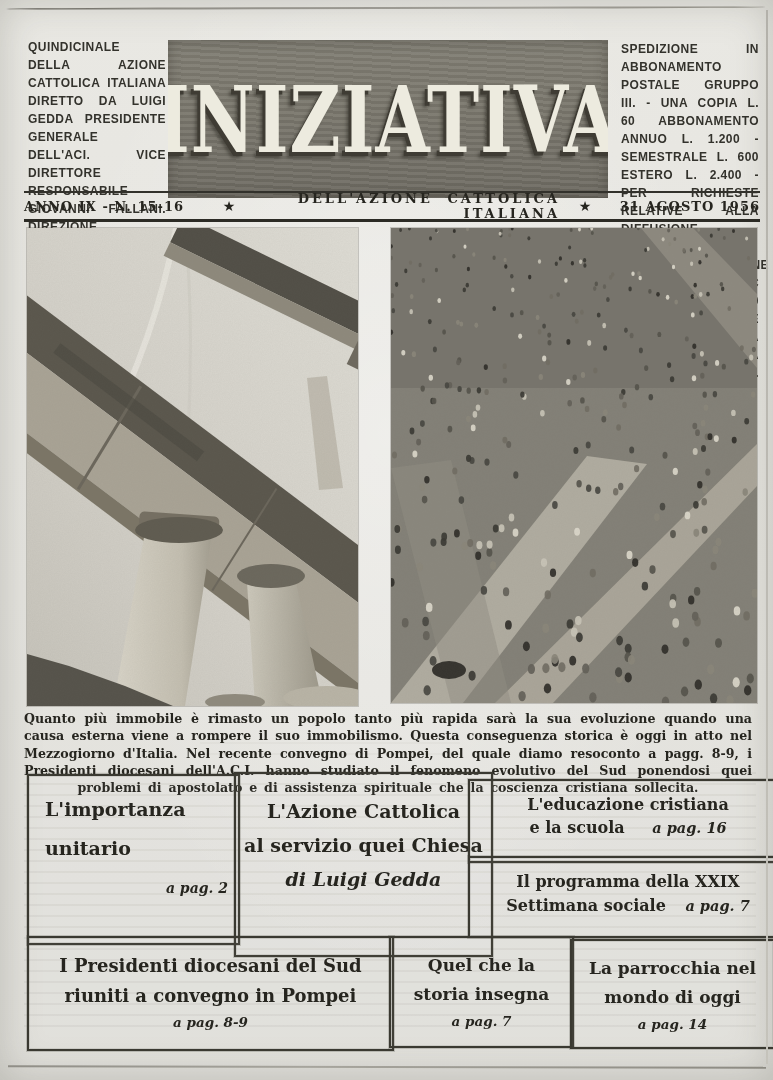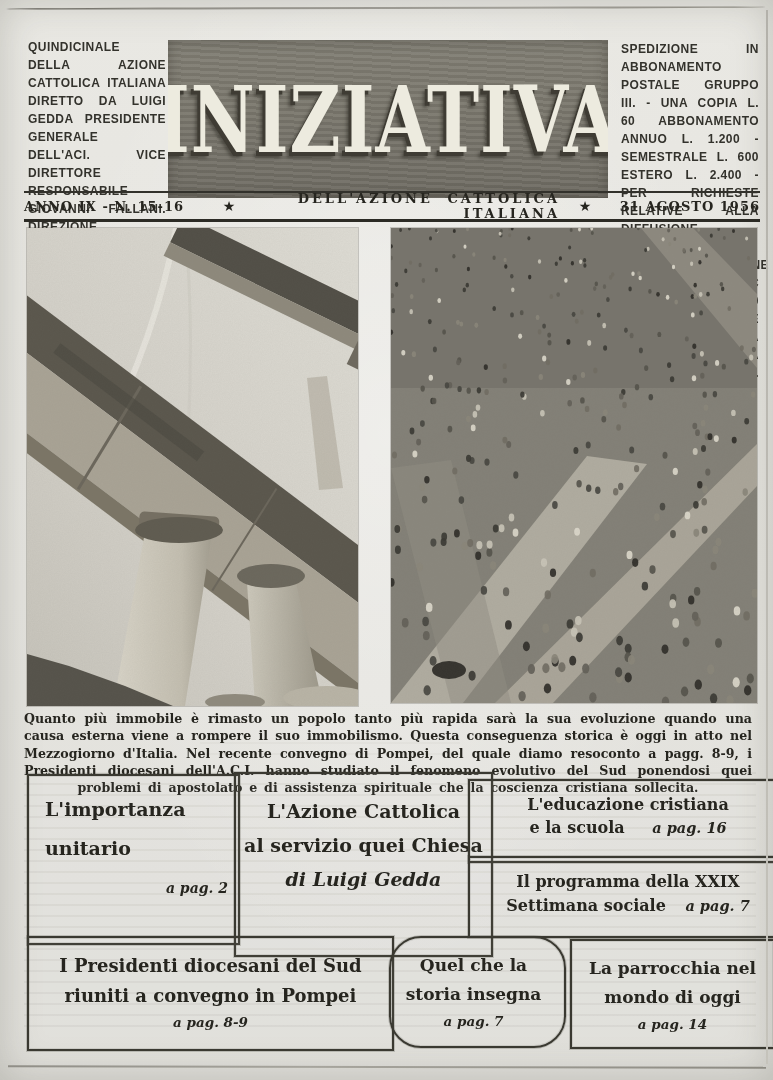--- a/index.html
+++ b/index.html
@@ -93,21 +93,21 @@
   .box2 .pref{display:block;font-size:14px;margin-top:14px;}
   .box3{left:468px;top:779px;width:288px;height:68px;padding:12px 14px 0 14px;font-size:16px;text-align:center;}
   .box3 .ln{line-height:1.45;}
   .box3 .pref{font-size:14.5px;margin-left:22px;}
   .box4{left:468px;top:856px;width:288px;height:66px;padding:12px 14px 0 14px;font-size:16px;text-align:center;}
   .box4 .ln{line-height:1.5;}
   .box4 .pref{font-size:14.5px;margin-left:14px;}
   .box5{left:27px;top:936px;width:343px;height:94px;padding:13px 10px 4px 10px;font-size:18px;text-align:center;}
   .box5 .ln{line-height:1.65;}
   .box5 .pref{display:block;font-size:13.5px;margin-top:4px;}
-  .box6{left:389px;top:936px;width:165px;height:95px;padding:13px 8px 0 0;font-size:17px;text-align:center;border-radius:32px;}
+  .box6{left:389px;top:936px;width:165px;height:95px;padding:13px 8px 0 8px;font-size:17px;text-align:center;}
   .box6 .ln{line-height:1.7;}
   .box6 .pref{display:block;font-size:13.5px;margin-top:4px;}
   .box7{left:570px;top:939px;width:185px;height:93px;padding:13px 8px 0 8px;font-size:17px;text-align:center;}
   .box7 .ln{line-height:1.7;}
   .box7 .pref{display:block;font-size:13.5px;margin-top:4px;}
 
   
   .ghost{
     position:absolute;pointer-events:none;
     background:repeating-linear-gradient(0deg, rgba(70,68,55,0) 0 9px, rgba(70,68,55,.055) 9px 11px);

